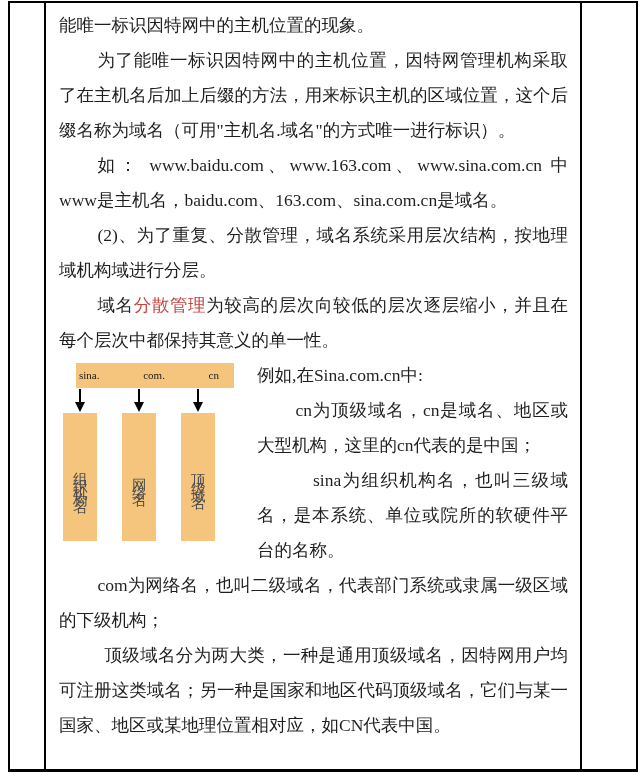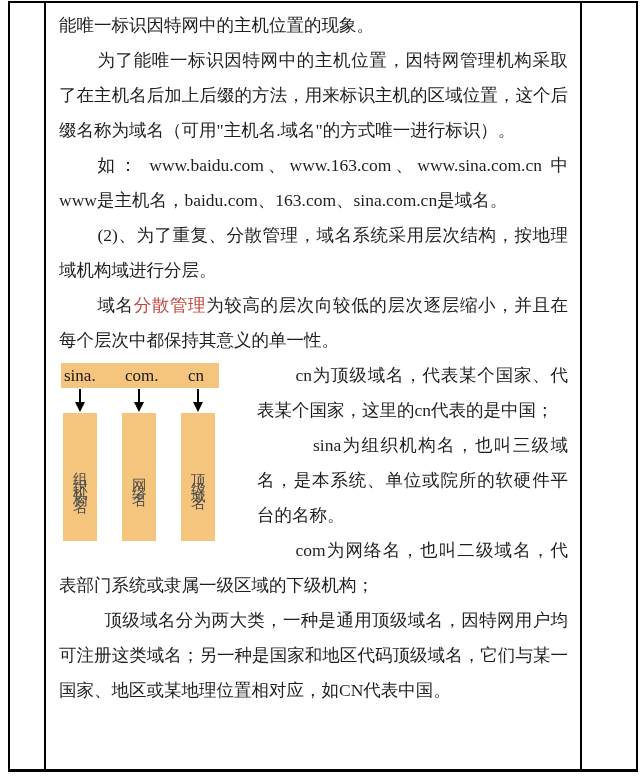--- a/index.html
+++ b/index.html
@@ -52,24 +52,25 @@
     margin: 5px 38px 0 2px;
   }
   .dbar {
     box-sizing: border-box;
     width: 158px; height: 25px;
     background: #f5c57e;
     display: flex;
     align-items: center;
     justify-content: space-between;
     padding: 0 15px 0 3px;
-    font-size: 17px;
+    font-size: 11px;
     line-height: 25px;
     color: #1a1a1a;
     text-indent: 0;
+    margin-left: 15px;
   }
   .dbar span { text-indent: 0; }
   .darrows, .dboxes {
     display: flex;
     padding-left: 2px;
     gap: 25px;
   }
   .darrows { height: 24px; margin-top: 1px; }
   .arrow-slot {
     width: 34px;
@@ -144,21 +145,22 @@
               </div>
             <div class="dbox">
                 <span class="vtext">网络名</span>
               </div>
             <div class="dbox">
                 <span class="vtext">顶级域名</span>
               </div>
           </div>
         </div>
 
-        <p class="para ind2">cn为顶级域名，代表某个国家、代表某个国家，这里的cn代表的是中国；</p>
+        <p class="para">例如,在Sina.com.cn中:</p>
+        <p class="para ind2">cn为顶级域名，cn是域名、地区或大型机构，这里的cn代表的是中国；</p>
         <p class="para ind3">sina为组织机构名，也叫三级域名，是本系统、单位或院所的软硬件平台的名称。</p>
         <p class="para ind2">com为网络名，也叫二级域名，代表部门系统或隶属一级区域的下级机构；</p>
       </div>
 
       <p class="para ind26">顶级域名分为两大类，一种是通用顶级域名，因特网用户均可注册这类域名；另一种是国家和地区代码顶级域名，它们与某一国家、地区或某地理位置相对应，如CN代表中国。</p>
 
     </div>
 
     <div class="cell cell-right"></div>
 

